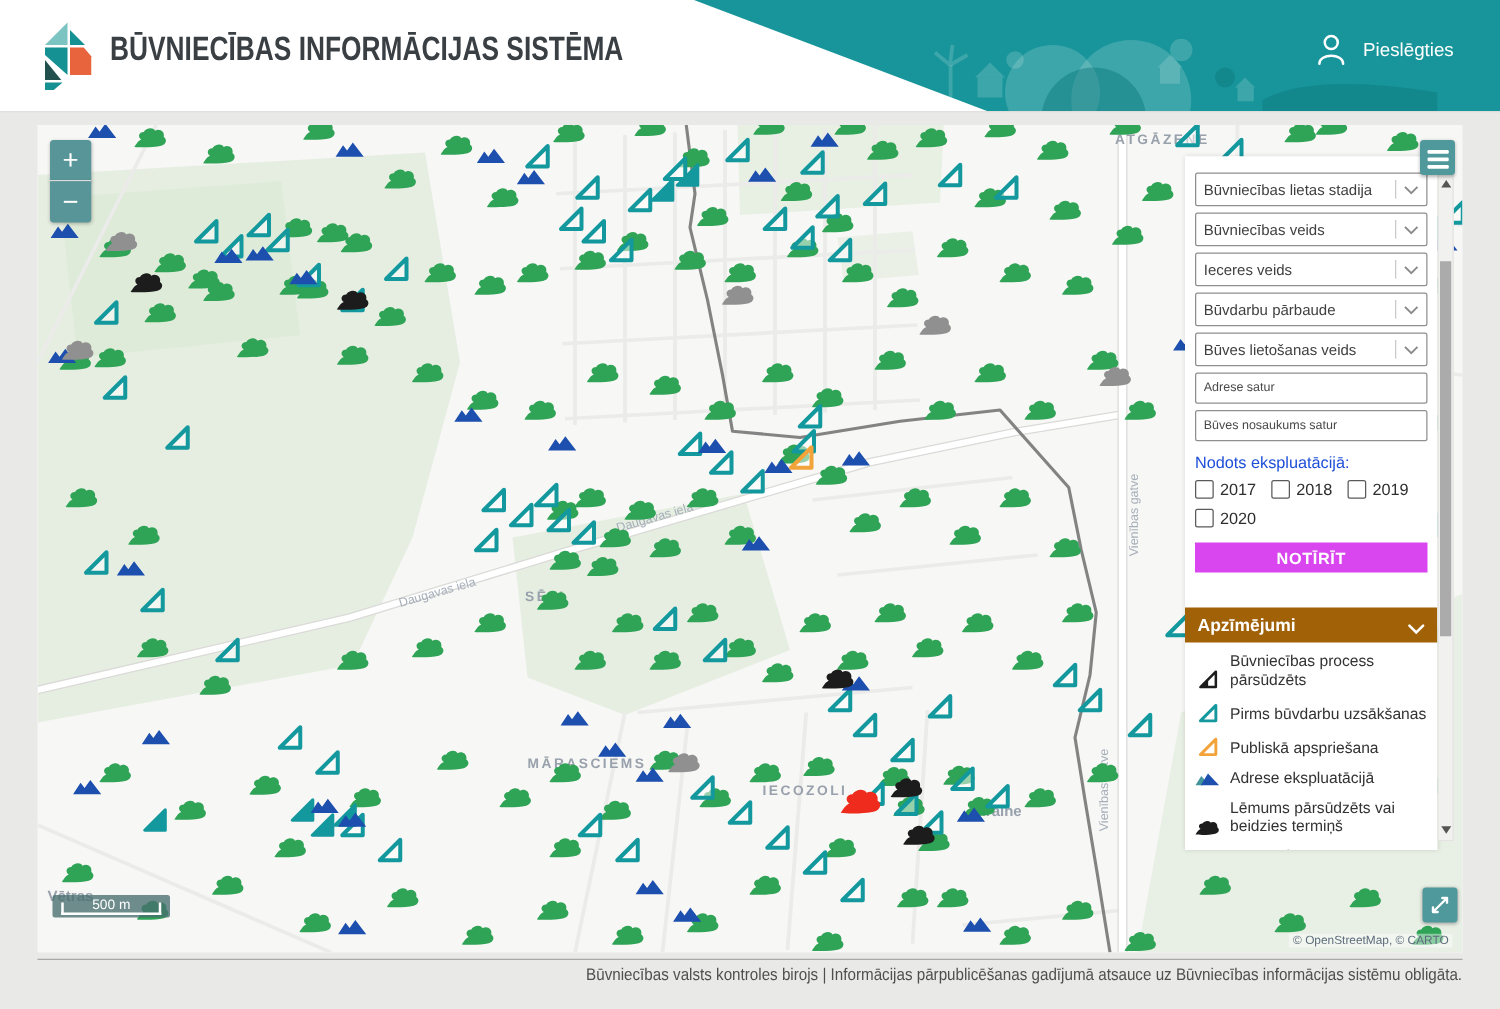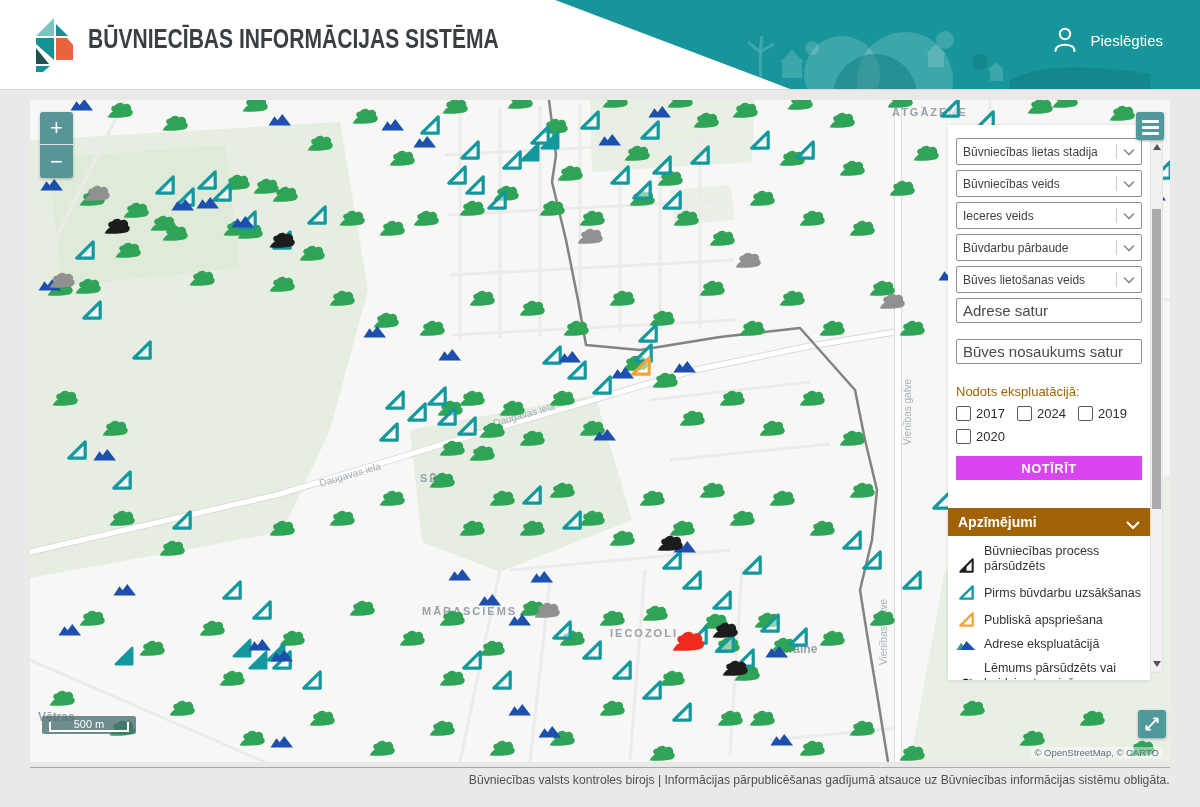--- a/index.html
+++ b/index.html
@@ -38,24 +38,24 @@
         cursor:pointer;box-shadow:0 1px 3px rgba(0,0,0,.3);z-index:5;padding:4px;}
   .attrib{position:absolute;right:8px;bottom:4px;font-size:9.5px;color:#5d6c7b;z-index:4;background:rgba(255,255,255,.45);padding:0 3px;}
   
   .panel{position:absolute;left:918px;top:25px;width:202px;height:555px;background:#fff;z-index:20;
          box-sizing:border-box;padding:13px 8px 0 8px;overflow:hidden;box-shadow:0 0 4px rgba(0,0,0,.12);}
   .sel{position:relative;height:25px;border:1px solid #8f8f8f;border-radius:2px;background:#fff;margin-bottom:5px;
        display:flex;align-items:center;cursor:pointer;}
   .sel .sl{flex:1;font-size:12px;color:#3f3f3f;padding-left:6px;white-space:nowrap;overflow:hidden;}
   .sel .sd{width:1px;height:15px;background:#c9c9c9;margin-right:6px;}
   .sel svg{margin-right:6px;flex:none;}
-  .tin{width:100%;box-sizing:border-box;height:25px;border:1px solid #8f8f8f;border-radius:2px;margin-bottom:16px;
-       font-size:15px;color:#3f3f3f;padding:0 6px;font-family:inherit;outline:none;}
+  .tin{width:100%;box-sizing:border-box;height:25px;border:1px solid #8f8f8f;border-radius:2px;margin-bottom:5px;
+       font-size:10px;color:#3f3f3f;padding:0 6px;font-family:inherit;outline:none;}
   .tin::placeholder{color:#4a4a4a;opacity:1;}
-  .explab{font-size:13px;color:#a16207;margin:4px 0 7px 0;}
+  .explab{font-size:13px;color:#1d4ed8;margin:4px 0 7px 0;}
   #years{display:flex;flex-wrap:wrap;row-gap:8px;}
   .yrl{display:flex;align-items:center;gap:5px;width:61px;font-size:13px;color:#2e2e2e;cursor:pointer;}
   .cb{width:13px;height:13px;border:1.5px solid #5a5a5a;border-radius:2px;background:#fff;flex:none;}
   .clear{display:block;width:100%;height:24px;margin-top:12px;background:#d946ef;color:#fff;border:none;
          font-size:13px;font-weight:600;letter-spacing:.5px;cursor:pointer;font-family:inherit;}
   .leg-head{margin:28px -8px 0 -8px;background:#a16207;color:#fff;font-size:14px;font-weight:700;
             padding:6px 10px;display:flex;align-items:flex-end;justify-content:space-between;cursor:pointer;}
   #legend-items{padding-top:8px;}
   .lrow{display:flex;align-items:flex-end;gap:8px;margin-bottom:9px;}
   .lic{flex:none;width:20px;display:flex;justify-content:center;padding-top:1px;}
@@ -560,21 +560,21 @@
       <input class="tin" type="text" placeholder="Adrese satur" style="">
       <input class="tin" type="text" placeholder="Būves nosaukums satur" style="">
       <div class="explab">Nodots ekspluatācijā:</div>
       <div id="years">
           <label class="yrl">
      <span class="cb"></span>
      <span>2017</span>
           </label>
           <label class="yrl">
      <span class="cb"></span>
-     <span>2024</span>
+     <span>2018</span>
           </label>
           <label class="yrl">
      <span class="cb"></span>
      <span>2019</span>
           </label>
           <label class="yrl">
      <span class="cb"></span>
      <span>2020</span>
           </label>
         </div>

